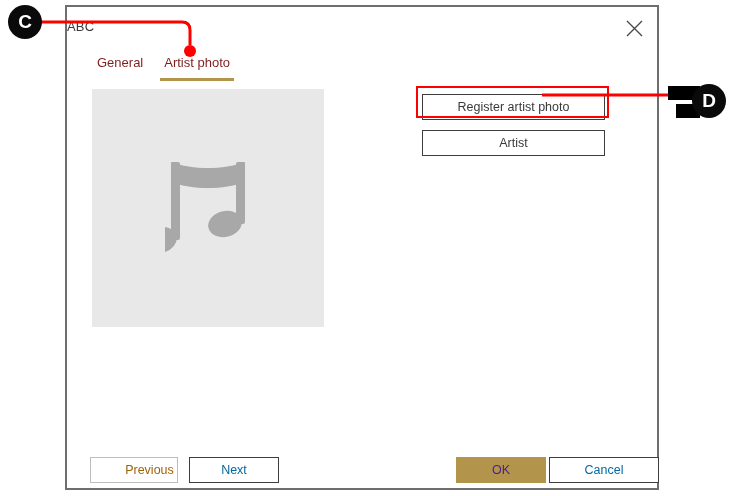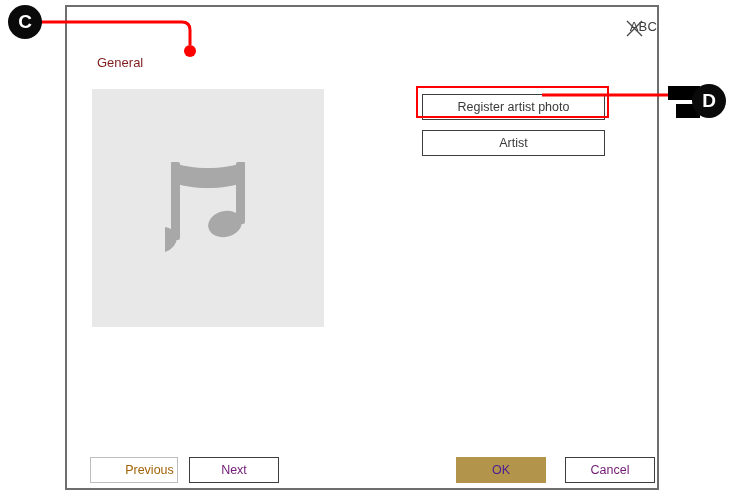--- a/index.html
+++ b/index.html
@@ -35,21 +35,21 @@
     left: 0;
     top: 0;
     width: 100%;
     height: 40px;
   }
   .dialog-title {
     position: absolute;
     left: 0;
     top: 12px;
     width: 100%;
-    text-align: right;
+    text-align: left;
     font-size: 13px;
     color: #3a3a3a;
     letter-spacing: .2px;
   }
   .close-btn {
     position: absolute;
     right: 9px;
     top: 8px;
     width: 28px;
     height: 26px;
@@ -133,21 +133,21 @@
 
   
   .footer-btn {
     position: absolute;
     top: 450px;
     height: 26px;
     box-sizing: border-box;
     background: #ffffff;
     border: 1px solid #3d3d3d;
     font-size: 12.5px;
-    color: #701a75;
+    color: #0369a1;
     font-family: "Liberation Sans", sans-serif;
     display: flex;
     align-items: center;
     justify-content: center;
     cursor: pointer;
     padding: 0;
   }
   .btn-previous {
     left: 23px;
     width: 88px;
@@ -157,21 +157,21 @@
     padding-left: 31px;
   }
   .btn-next   { left: 122px; width: 90px; }
   .btn-ok {
     left: 389px;
     width: 90px;
     background: #b2954a;
     border-color: #b2954a;
     color: #4c1d95;
   }
-  .btn-cancel { left: 498px; width: 90px; }
+  .btn-cancel { left: 482px; width: 110px; }
 
   
   .callout-svg {
     position: absolute;
     left: 0;
     top: 0;
     width: 737px;
     height: 496px;
     pointer-events: none;
     z-index: 20;
@@ -226,20 +226,21 @@
     <div class="dialog-title">ABC</div>
     <div class="close-btn">
       <svg width="17" height="17" viewBox="0 0 17 17" xmlns="http://www.w3.org/2000/svg">
         <path d="M1 1 L16 16 M16 1 L1 16" stroke="#4a4a4a" stroke-width="1.4" fill="none"></path>
       </svg>
     </div>
   </div>
 
   <div class="tabs">
     <div class="tab">General</div>
+    <div class="tab active">Artist photo</div>
   </div>
 
   <div class="artwork">
     <span>
       <svg width="86" height="100" viewBox="0 0 86 100" xmlns="http://www.w3.org/2000/svg">
         <g fill="#a8a8a8">
 
           <path d="M6 4 C 28 12, 58 12, 80 4 L 80 24 C 58 32, 28 32, 6 24 Z"></path>
 
           <rect x="6" y="4" width="9" height="78" rx="2"></rect>

